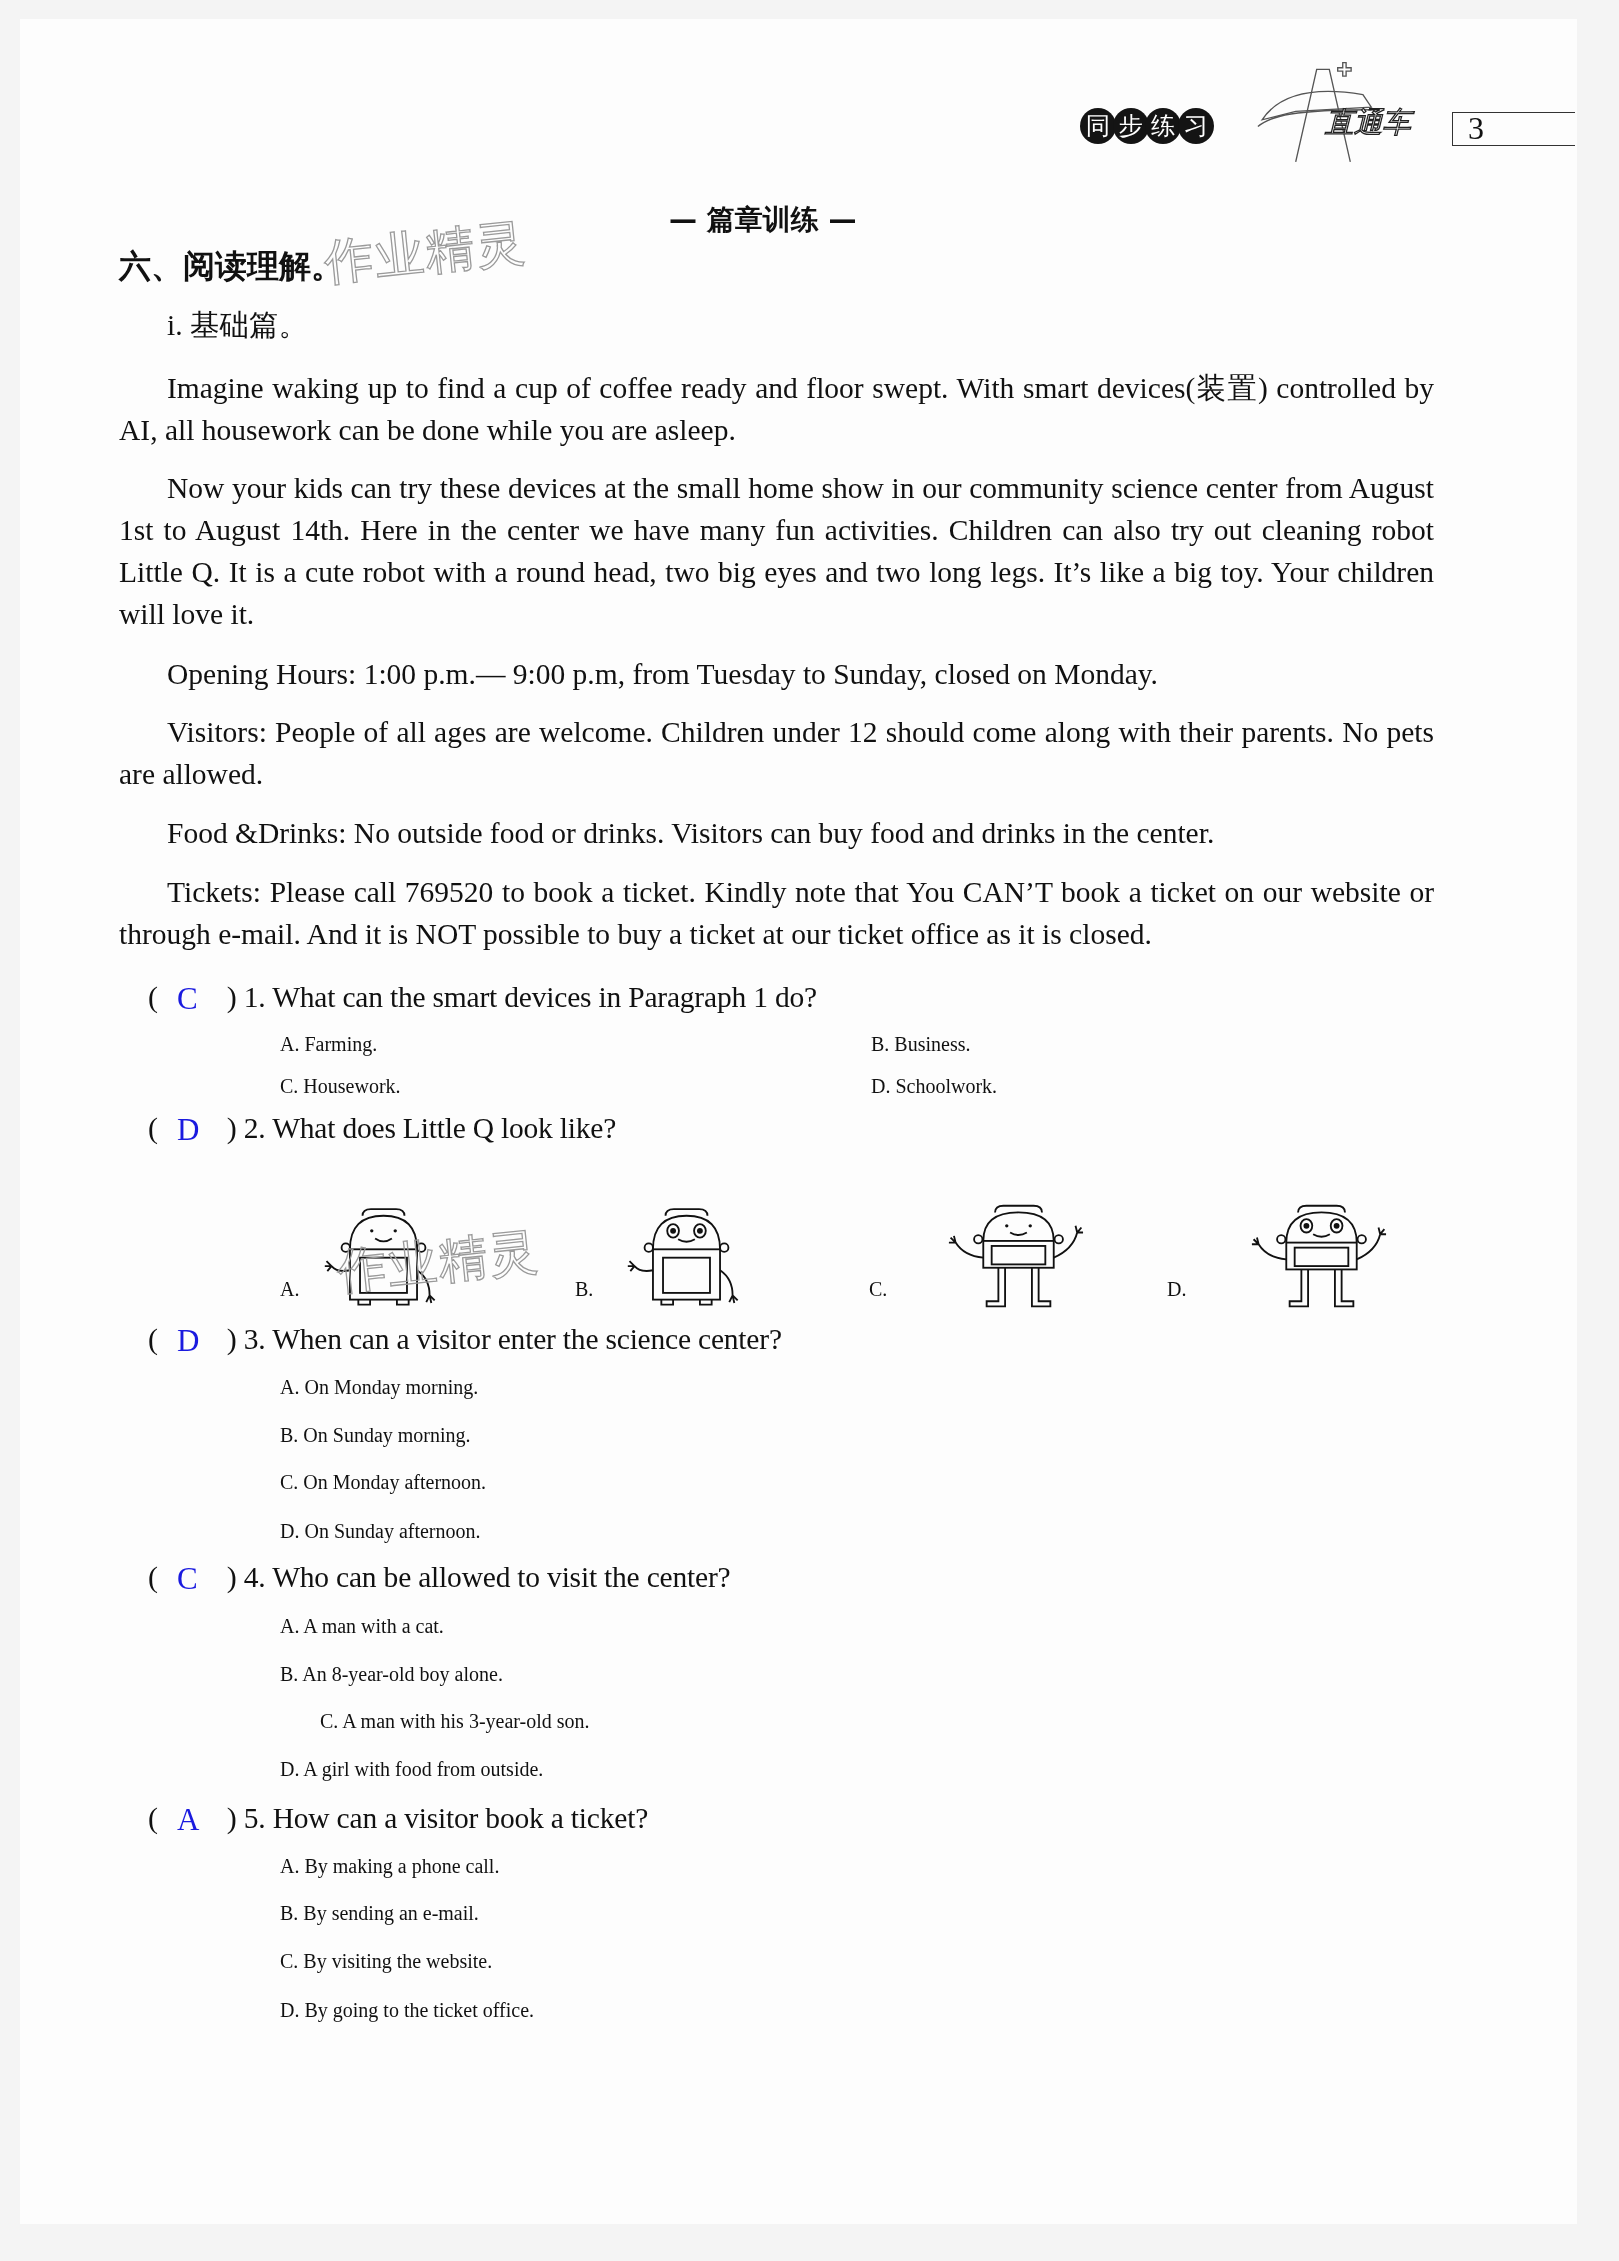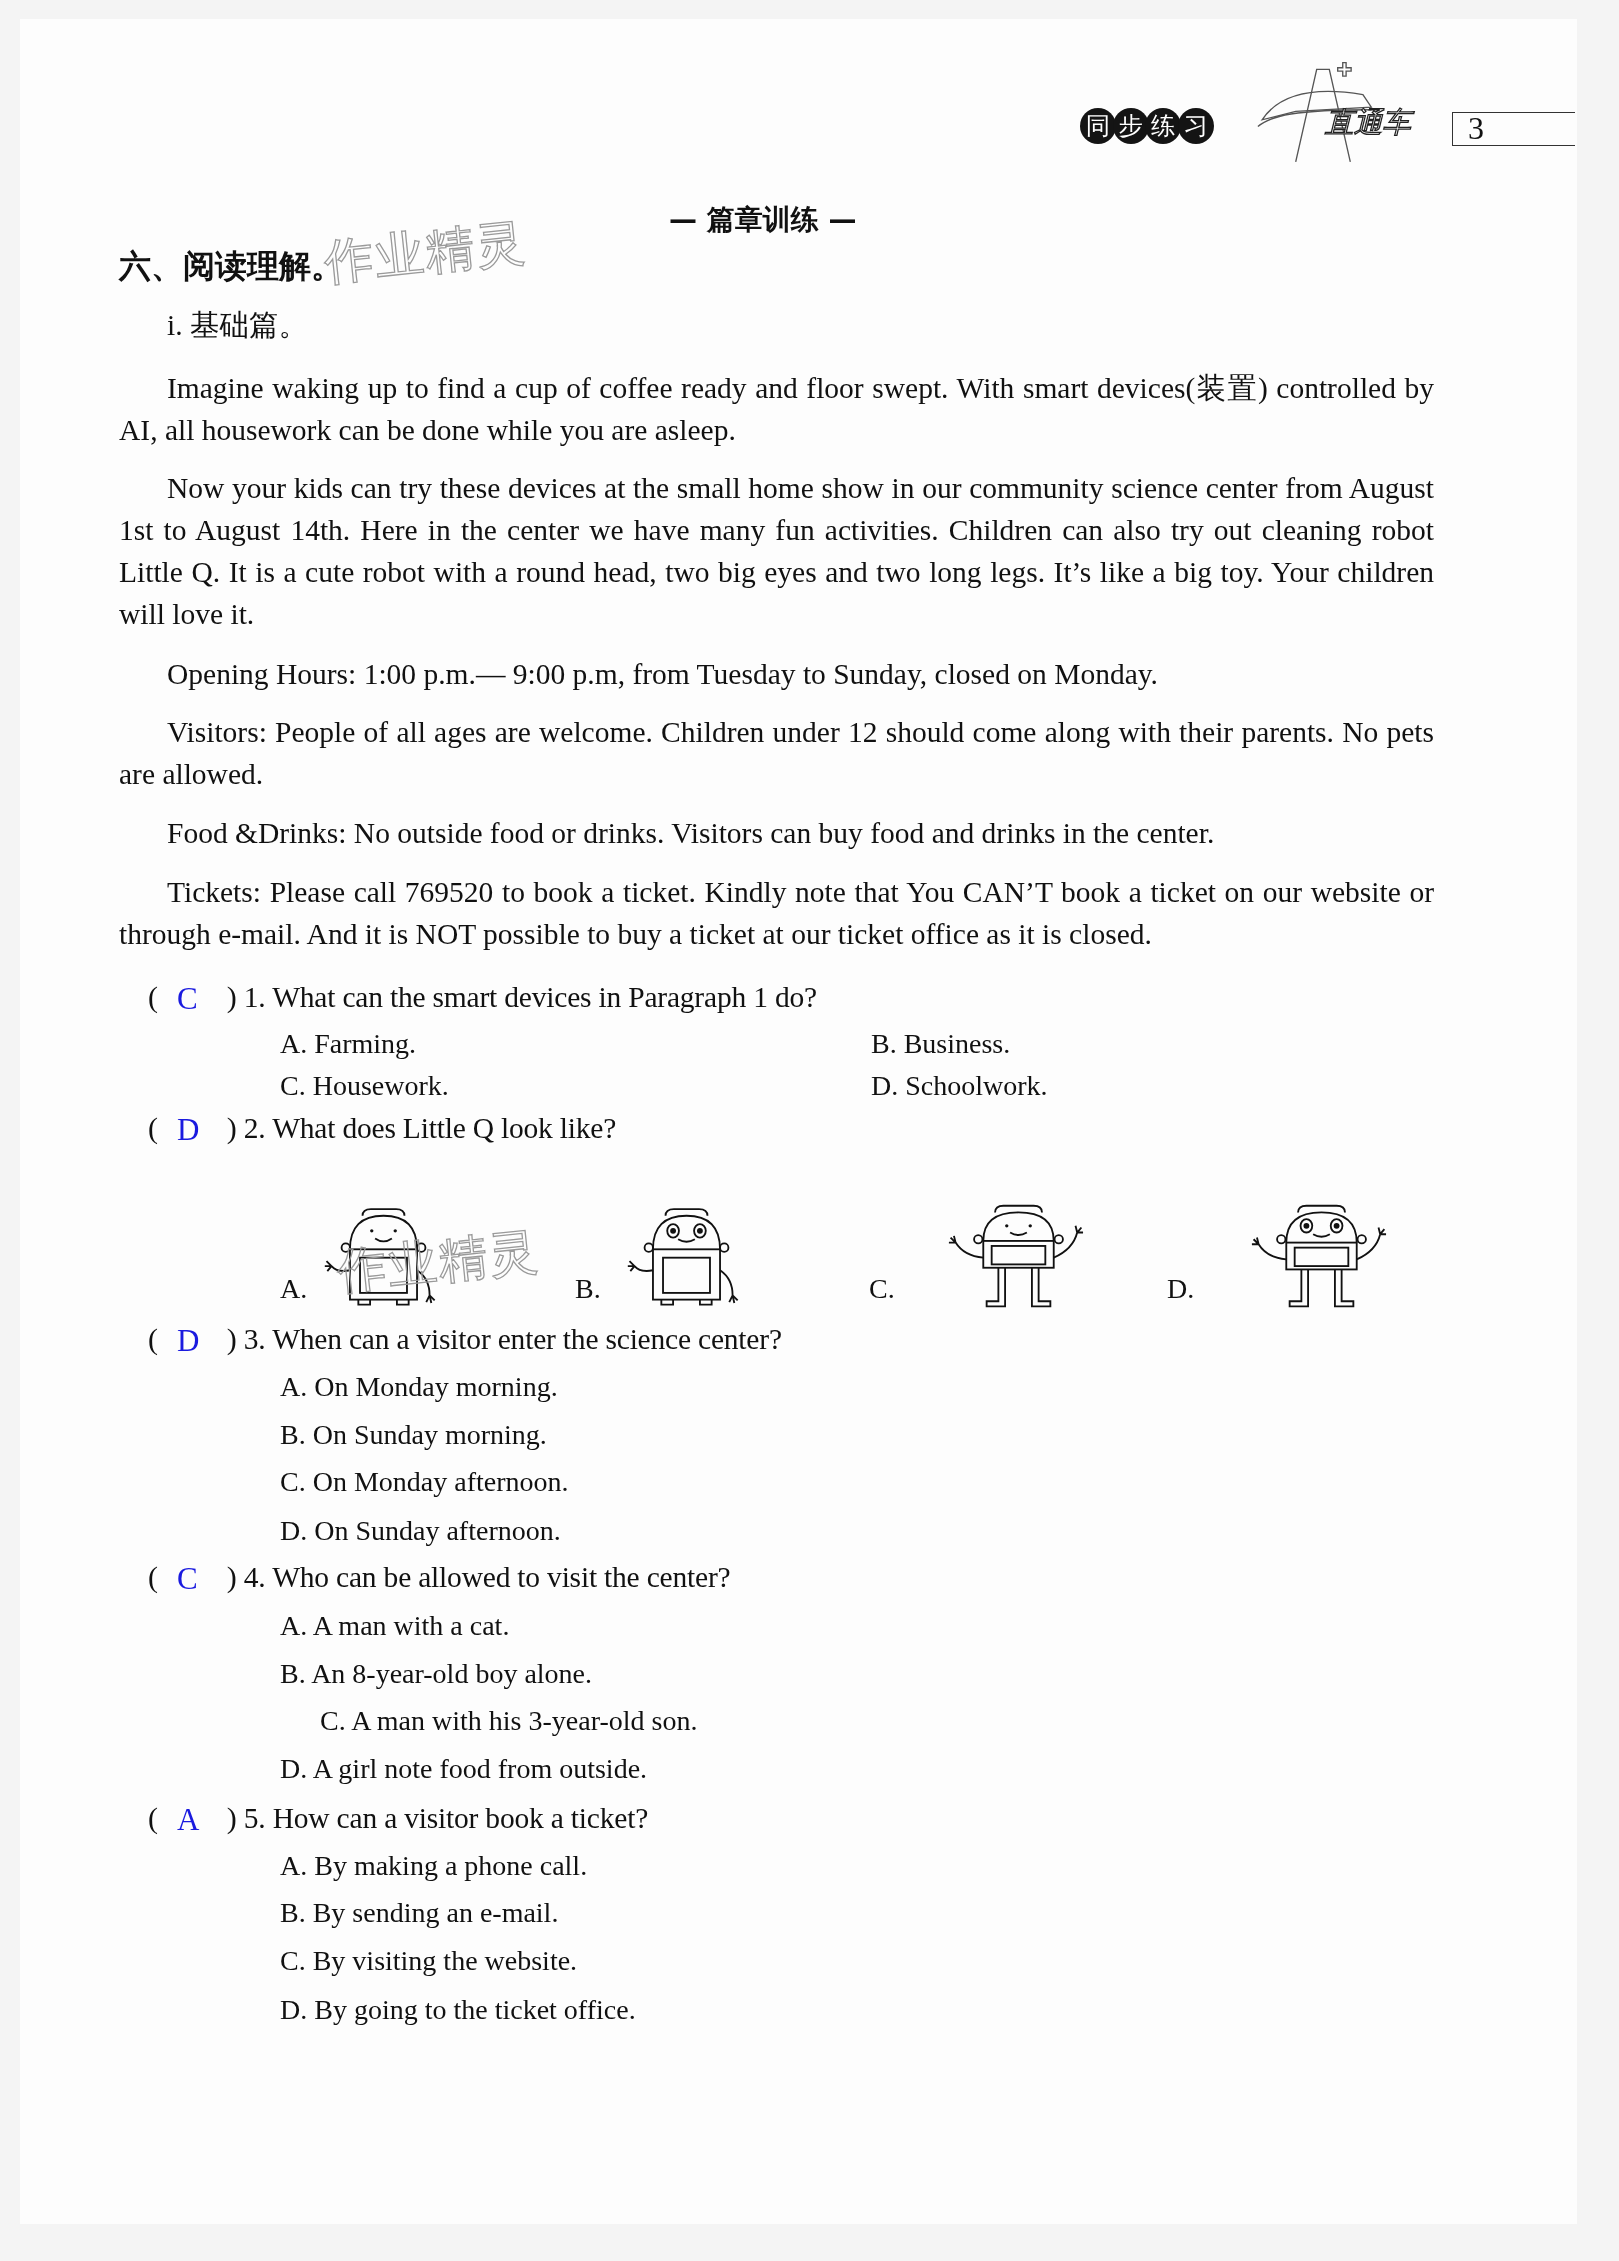--- a/index.html
+++ b/index.html
@@ -27,21 +27,21 @@
   .sec-title { left: 669px; top: 200px; font-family: "DejaVu Sans", sans-serif; font-weight: bold; font-size: 28px; line-height: 39px; }
   .part-title { left: 119px; top: 247px; font-family: "DejaVu Sans", sans-serif; font-weight: bold; font-size: 32px; line-height: 39px; }
   .sub-title { left: 167px; top: 306px; font-size: 29.5px; line-height: 39px; }
   .watermark { position: absolute; font-family: "DejaVu Sans", sans-serif; font-size: 49px; color: transparent;
     -webkit-text-stroke: 1.3px #9a9a9a; transform: rotate(-6deg); letter-spacing: 1.7px; }
   .para { position: absolute; left: 119px; width: 1315px; text-align: justify; text-indent: 48px;
     font-size: 29.5px; line-height: 42px; margin: 0; }
   .paren { font-size: 30px; }
   .ans { color: #1a1adf; font-size: 31px; }
   .robot { position: absolute; top: 1199px; }
-  .opt-label { font-size: 28px; line-height: 42px; }
+  .opt-label { font-size: 20px; line-height: 42px; }
 </style>
 </head>
 <body>
 
 <div class="page"></div>
 
 <div class="badge-group">
   <div class="badge">同</div>
   <div class="badge">步</div>
   <div class="badge">练</div>
@@ -172,21 +172,21 @@
 <div class="abs opt-label" style="left:280px; top:1461px;">C. On Monday afternoon.</div>
 <div class="abs opt-label" style="left:280px; top:1510px;">D. On Sunday afternoon.</div>
 
 <div class="abs txt" style="left:148px; top:1556px;">
   <span class="paren">(</span><span class="abs ans" style="left:29px; top:1.7px;">C</span><span class="paren" style="margin-left:69px;">)</span>
   <span>4. Who can be allowed to visit the center?</span>
 </div>
 <div class="abs opt-label" style="left:280px; top:1605px;">A. A man with a cat.</div>
 <div class="abs opt-label" style="left:280px; top:1653px;text-align:right;">B. An 8-year-old boy alone.</div>
 <div class="abs opt-label" style="left:280px; top:1700px;margin-left:40px;">C. A man with his 3-year-old son.</div>
-<div class="abs opt-label" style="left:280px; top:1748px;">D. A girl note food from outside.</div>
+<div class="abs opt-label" style="left:280px; top:1748px;">D. A girl with food from outside.</div>
 
 <div class="abs txt" style="left:148px; top:1797px;">
   <span class="paren">(</span><span class="abs ans" style="left:29px; top:1.7px;">A</span><span class="paren" style="margin-left:69px;">)</span>
   <span>5. How can a visitor book a ticket?</span>
 </div>
 <div class="abs opt-label" style="left:280px; top:1845px;">A. By making a phone call.</div>
 <div class="abs opt-label" style="left:280px; top:1892px;">B. By sending an e-mail.</div>
 <div class="abs opt-label" style="left:280px; top:1940px;">C. By visiting the website.</div>
 <div class="abs opt-label" style="left:280px; top:1989px;">D. By going to the ticket office.</div>
 

